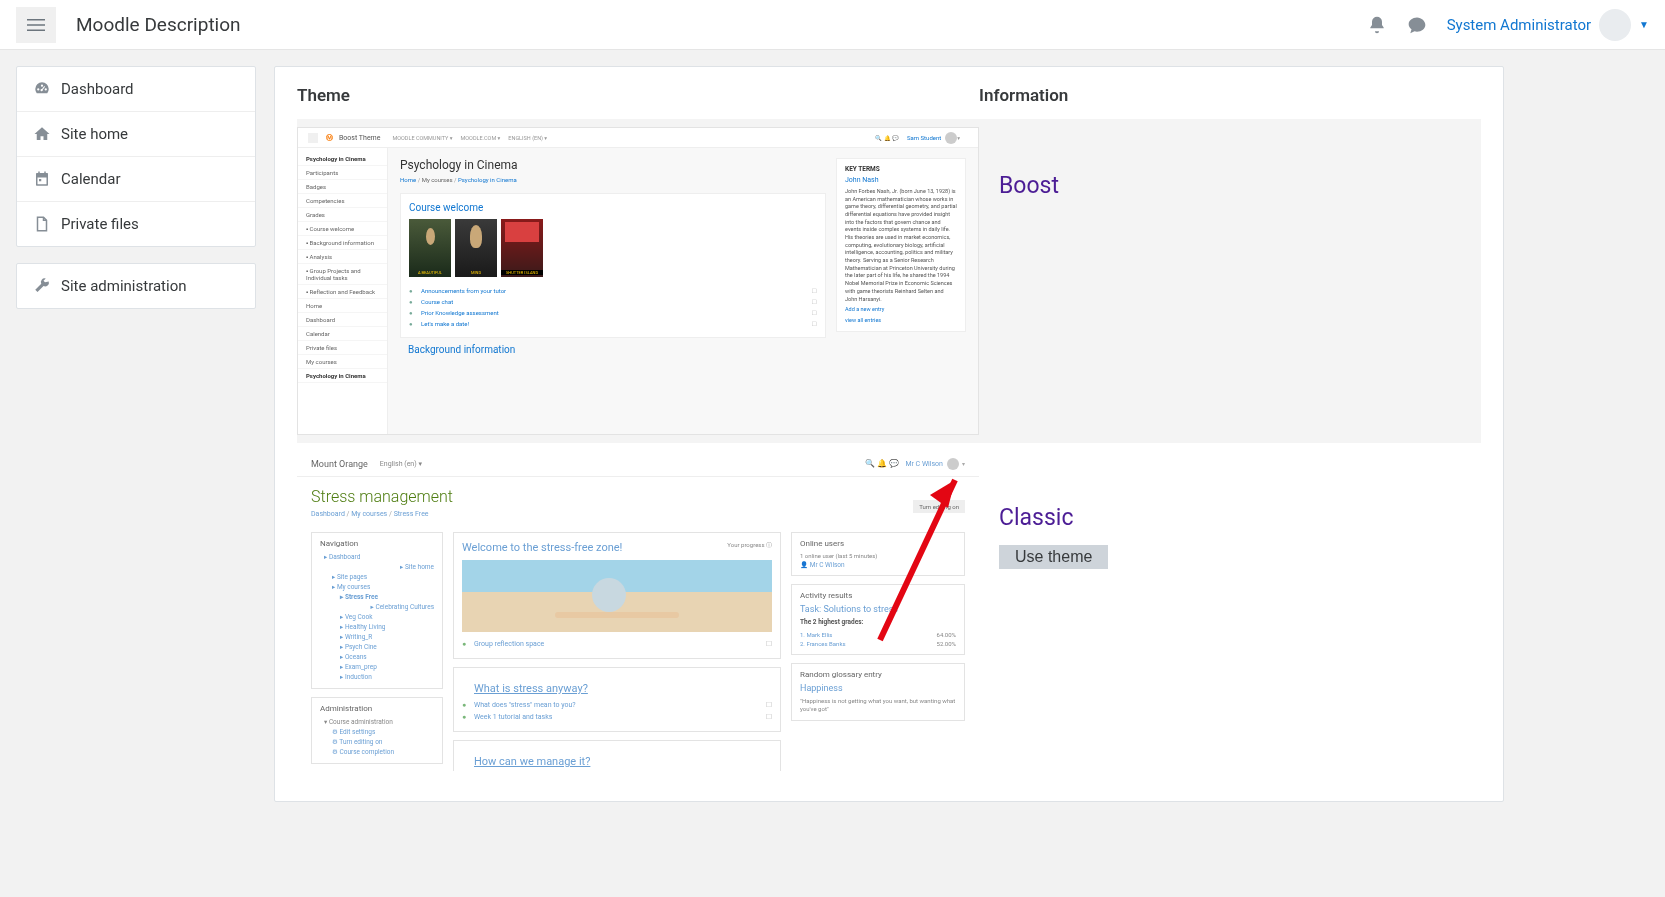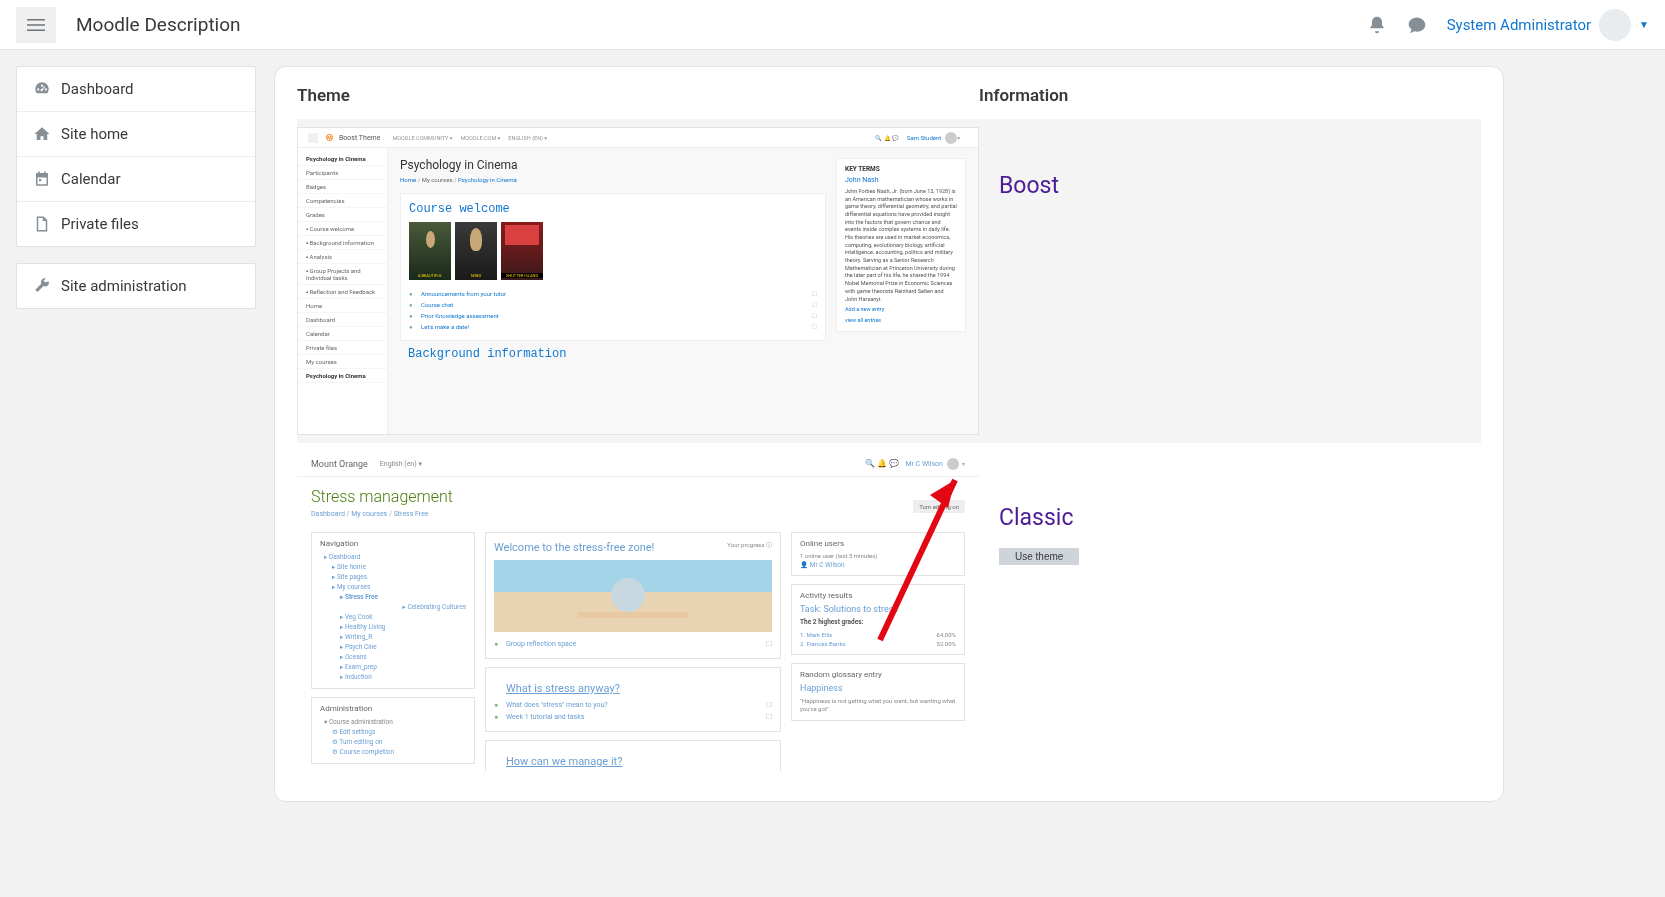--- a/index.html
+++ b/index.html
@@ -19,28 +19,28 @@
 
 .page-wrap { display: flex; padding: 16px; gap: 18px; max-width: 1520px; }
 .sidebar { width: 240px; flex-shrink: 0; }
 .sidebar-block { background: #fff; border: 1px solid #dee2e6; border-radius: 2px; margin-bottom: 16px; }
 .sidebar-item { display: flex; align-items: center; padding: 13px 16px; font-size: 15px; color: #373a3c; cursor: pointer; border-bottom: 1px solid #eee; }
 .sidebar-item:last-child { border-bottom: none; }
 .sidebar-item .icon { width: 18px; margin-right: 10px; color: #868e96; }
 
 
 .main { flex: 1; }
-.card { background: #fff; border: 1px solid #dee2e6; border-radius: 12px; padding: 18px 22px 30px; }
+.card { background: #fff; border: 1px solid #dee2e6; border-radius: 2px; padding: 18px 22px 30px; }
 .selector-table { width: 100%; border-collapse: collapse; }
 .selector-table th { text-align: left; font-weight: 600; font-size: 17px; padding: 0 0 14px 0; color: #373a3c; }
 .selector-table td { vertical-align: top; padding: 0; }
 .theme-preview-cell { width: 682px; }
 .info-cell { padding-left: 20px !important; }
 .theme-title { font-size: 23px; font-weight: 400; color: #4c1d95; margin-bottom: 14px; margin-top: 45px; }
-.use-btn { background: #ced4da; border: none; padding: 3px 16px; font-size: 10px; cursor: pointer; color: #373a3c; }
+.use-btn { background: #ced4da; border: none; padding: 3px 16px; font-size: 16px; cursor: pointer; color: #373a3c; }
 .row-highlight { background: #f4f4f4; }
 .row-highlight td { padding-top: 8px; padding-bottom: 8px; }
 
 
 .boost-shot { width: 682px; height: 308px; background: #f8f8f8; border: 1px solid #e3e3e3; position: relative; font-size: 6px; overflow: hidden; }
 .boost-top { height: 20px; background: #fff; display: flex; align-items: center; padding: 0 10px; border-bottom: 1px solid #eee; }
 .boost-top .bham { width: 10px; height: 10px; background: #f0f0f0; margin-right: 8px; }
 .boost-top .blogo { color: #f98012; font-weight: bold; margin-right: 6px; font-size: 7px; }
 .boost-top .btitle { font-size: 7px; color: #555; margin-right: 12px; }
 .boost-top .bnav { color: #999; font-size: 5.5px; margin-right: 8px; }
@@ -50,21 +50,21 @@
 .boost-body { display: flex; height: calc(100% - 20px); }
 .boost-side { width: 90px; background: #fff; border-right: 1px solid #eee; padding: 4px 0; }
 .boost-side .bs-item { padding: 3px 8px; font-size: 6px; color: #666; border-bottom: 1px solid #f5f5f5; }
 .boost-side .bs-item.bold { font-weight: bold; color: #333; }
 .boost-main { flex: 1; padding: 10px 12px; display: flex; gap: 10px; }
 .boost-center { flex: 1; }
 .boost-h1 { font-size: 12px; color: #333; margin-bottom: 4px; }
 .boost-crumb { font-size: 6px; color: #1177d1; margin-bottom: 10px; }
 .boost-crumb .sep { color: #999; }
 .boost-section { background: #fff; border: 1px solid #eee; padding: 8px; margin-bottom: 6px; }
-.boost-h2 { font-size: 12px; color: #1177d1; margin-bottom: 6px; font-family: Liberation Mono, monospace; }
+.boost-h2 { font-size: 10px; color: #1177d1; margin-bottom: 6px; }
 .boost-posters { display: flex; gap: 4px; margin-bottom: 8px; }
 .poster { width: 42px; height: 58px; background: #222; position: relative; overflow: hidden; }
 .poster.a { background: linear-gradient(#4a5a3a,#1a2a1a); }
 .poster.b { background: linear-gradient(#3a3a3a,#1a1a1a); }
 .poster.c { background: linear-gradient(#8a1a1a,#3a1a1a); }
 .poster.b::after { content:""; position:absolute; left:35%; top:10%; width:30%; height:40%; background:#c9a878; border-radius:50% 50% 40% 40%; }
 .poster.c::before { content:""; position:absolute; left:10%; top:5%; width:80%; height:35%; background:#d94040; }
 .poster.a::after { content:""; position:absolute; left:40%; top:15%; width:22%; height:30%; background:#c9a878; border-radius:50%; }
 .poster-lbl { position:absolute; bottom:2px; left:0; right:0; text-align:center; font-size:4px; color:#fc0; }
 .boost-act { font-size: 6px; color: #1177d1; padding: 2px 0 2px 12px; position: relative; }
@@ -83,21 +83,21 @@
 .cl-top .cllang { font-size: 7px; color: #888; }
 .cl-top .sp { flex:1; }
 .cl-top .cluser { color:#6a9fd4; font-size:7px; }
 .cl-top .clavatar { width:12px; height:12px; border-radius:50%; background:#ccc; margin-left:4px; }
 .cl-head { padding: 10px 14px 6px; }
 .cl-h1 { font-size: 16px; color: #4d7c0f; font-weight: 300; margin-bottom: 4px; }
 .cl-crumb { font-size: 7px; color: #6a9fd4; }
 .cl-crumb .sep { color:#aaa; }
 .cl-edit { float:right; background:#eee; padding:3px 6px; font-size:6px; color:#666; margin-top:-18px;}
 .cl-cols { display: flex; gap: 10px; padding: 8px 14px; }
-.cl-left { width: 164px; }
+.cl-left { width: 132px; }
 .cl-mid { flex: 1; }
 .cl-rt { width: 174px; }
 .cl-block { border: 1px solid #e3e3e3; margin-bottom: 8px; padding: 6px 8px; }
 .cl-block .cbh { font-size: 8px; color: #666; margin-bottom: 4px; }
 .cl-tree li { list-style: none; font-size: 6.5px; color: #6a9fd4; padding: 1px 0 1px 8px; position:relative;}
 .cl-tree li.bold { font-weight:bold; }
 .cl-tree li.g { color:#888; }
 .cl-mid-block { border:1px solid #e3e3e3; padding:8px; margin-bottom:8px;}
 .cl-welcome { font-size: 11px; color: #6a9fd4; margin-bottom: 6px; }
 .cl-prog { float:right; font-size:6px; color:#888; }
@@ -293,21 +293,21 @@
                   <span>Stress Free</span>
                 </div>
                 <div class="cl-edit">Turn editing on</div>
               </div>
               <div class="cl-cols">
                 <div class="cl-left">
                   <div class="cl-block">
                     <div class="cbh">Navigation</div>
                     <ul class="cl-tree" id="cl-nav">
                           <li style="padding-left: 4px;">▸ Dashboard</li>
-                          <li style="padding-left: 12px;">▸ Site home</li>
+                          <li style="padding-left: 12px; text-align: right;">▸ Site home</li>
                           <li style="padding-left: 12px;">▸ Site pages</li>
                           <li style="padding-left: 12px;">▸ My courses</li>
                           <li class="bold" style="padding-left: 20px;">▸ Stress Free</li>
                           <li style="padding-left: 20px; text-align: right;">▸ Celebrating Cultures</li>
                           <li style="padding-left: 20px;">▸ Veg Cook</li>
                           <li style="padding-left: 20px;">▸ Healthy Living</li>
                           <li style="padding-left: 20px;">▸ Writing_R</li>
                           <li style="padding-left: 20px;">▸ Psych Cine</li>
                           <li style="padding-left: 20px;">▸ Oceans</li>
                           <li style="padding-left: 20px;">▸ Exam_prep</li>

